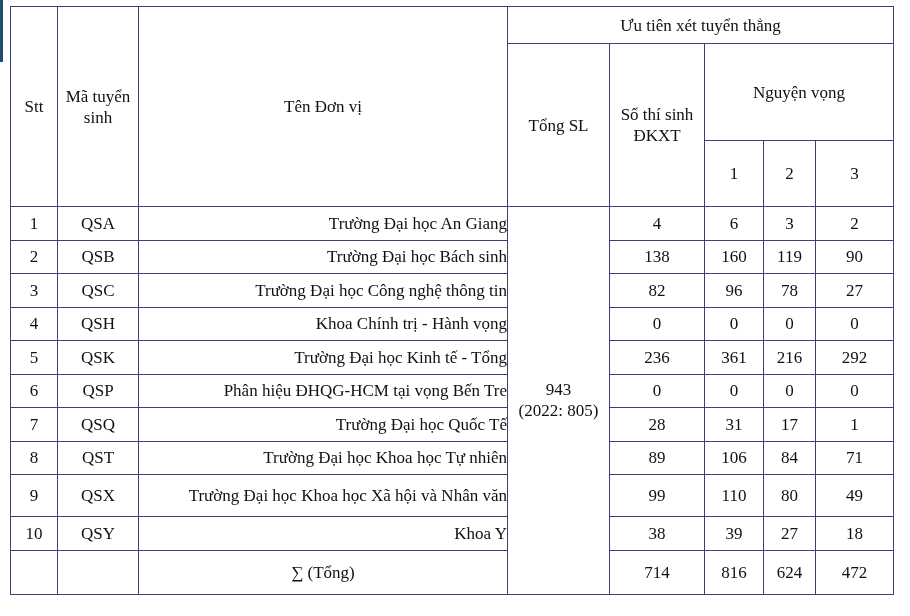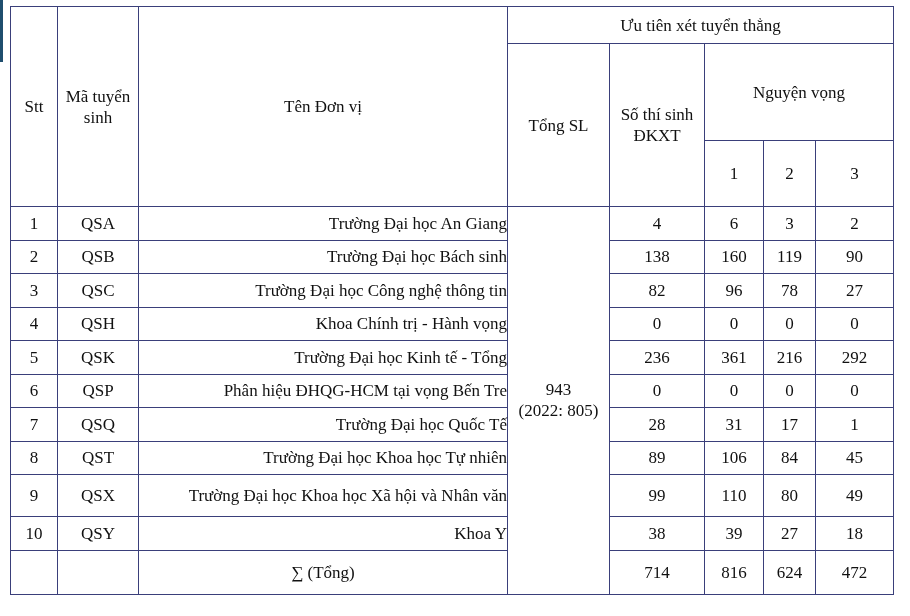--- a/index.html
+++ b/index.html
@@ -162,21 +162,21 @@
       <td>17</td>
       <td>1</td>
     </tr>
     <tr class="row-r">
       <td>8</td>
       <td>QST</td>
       <td class="name">Trường Đại học Khoa học Tự nhiên</td>
       <td>89</td>
       <td>106</td>
       <td>84</td>
-      <td>45</td>
+      <td>71</td>
     </tr>
     <tr class="row-tall">
       <td>9</td>
       <td>QSX</td>
       <td class="name">Trường Đại học Khoa học Xã hội và Nhân văn</td>
       <td>99</td>
       <td>110</td>
       <td>80</td>
       <td>49</td>
     </tr>

